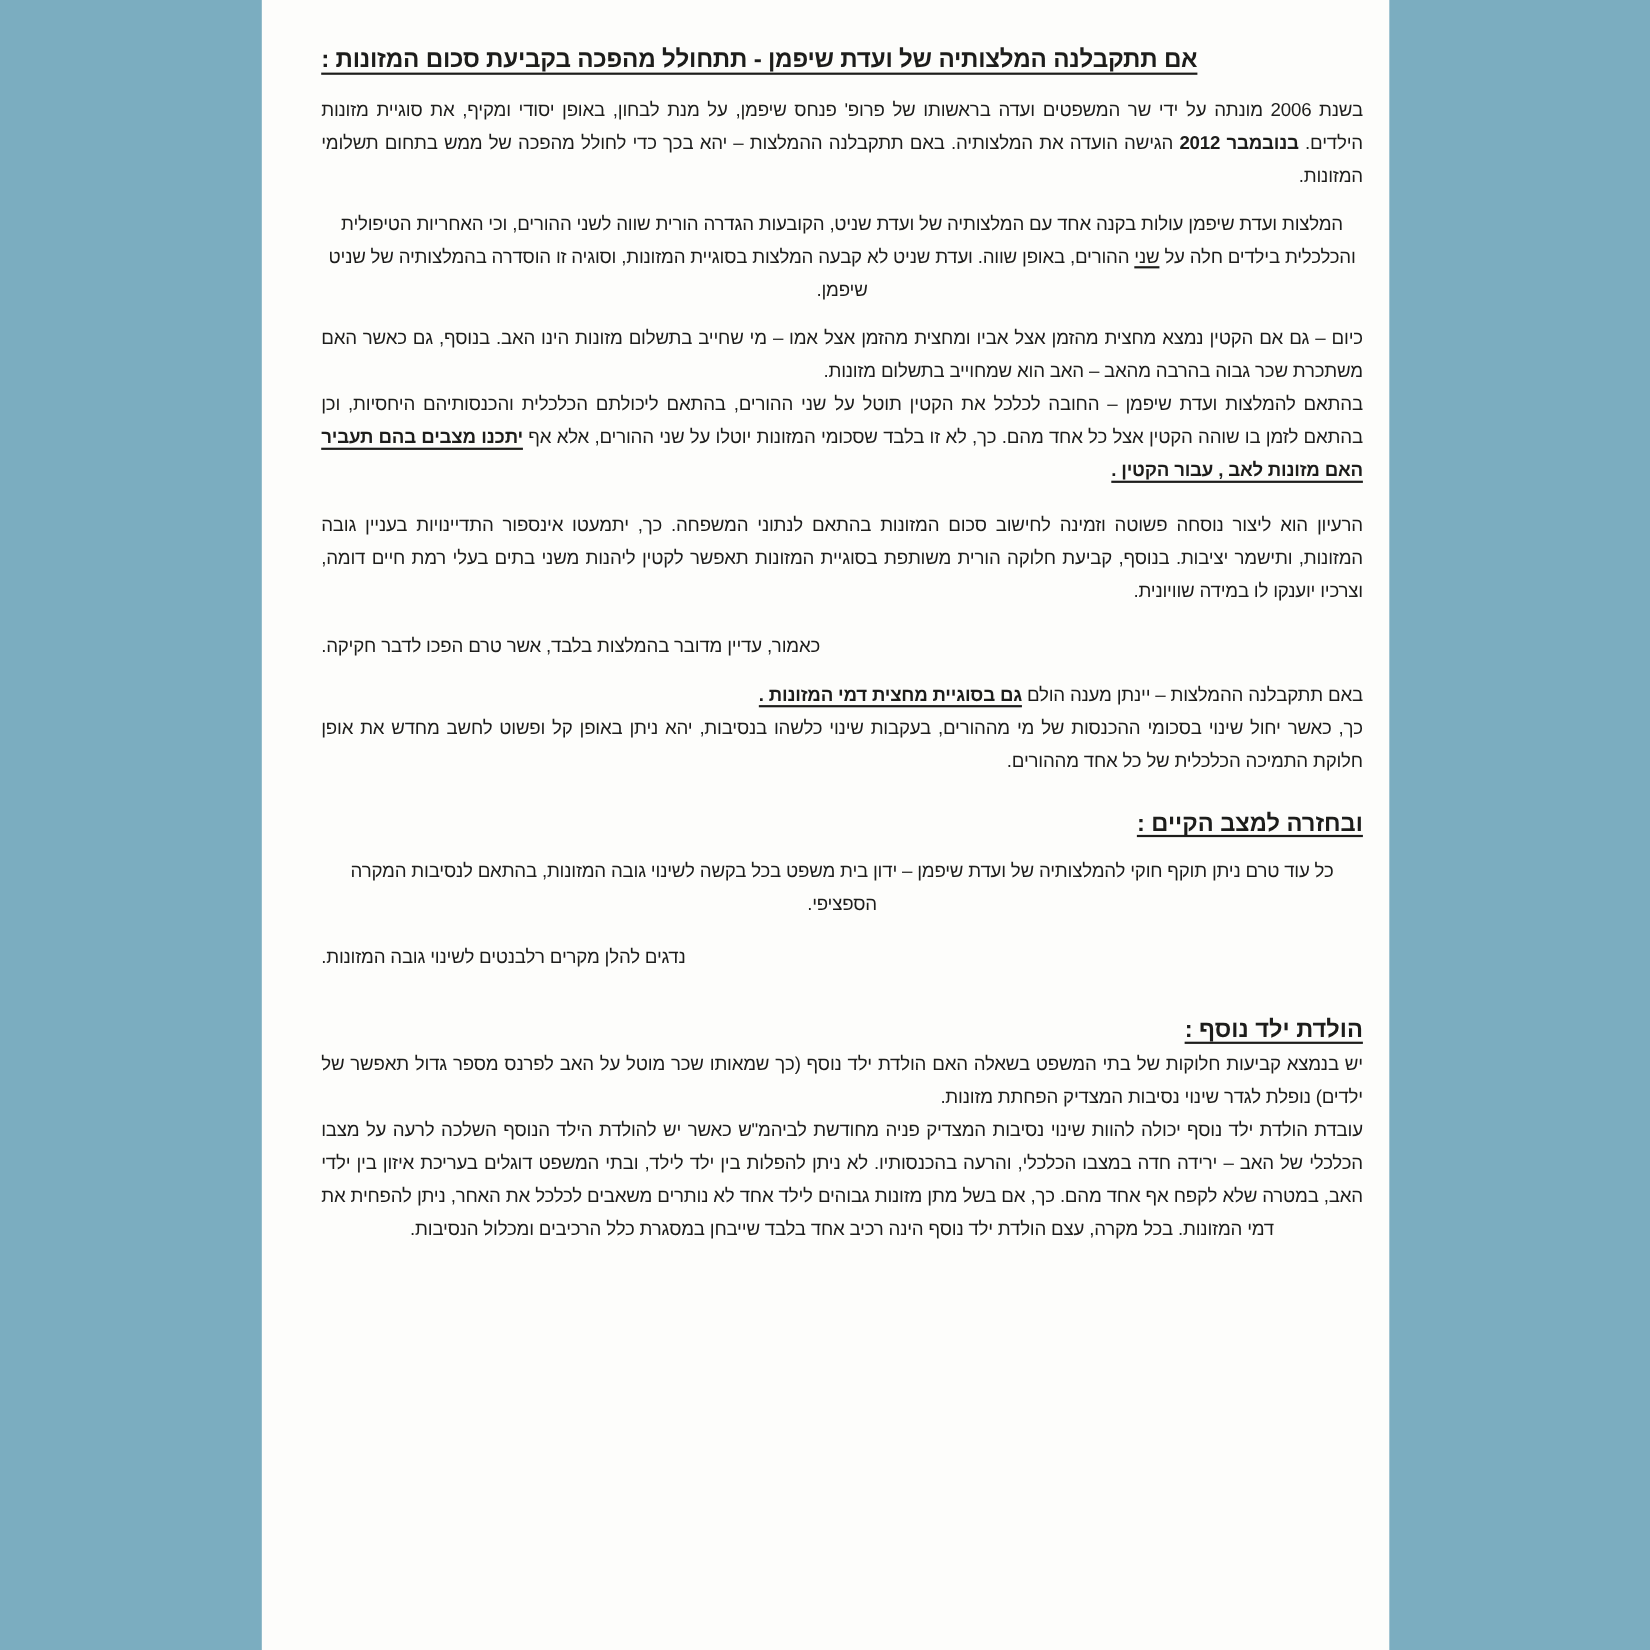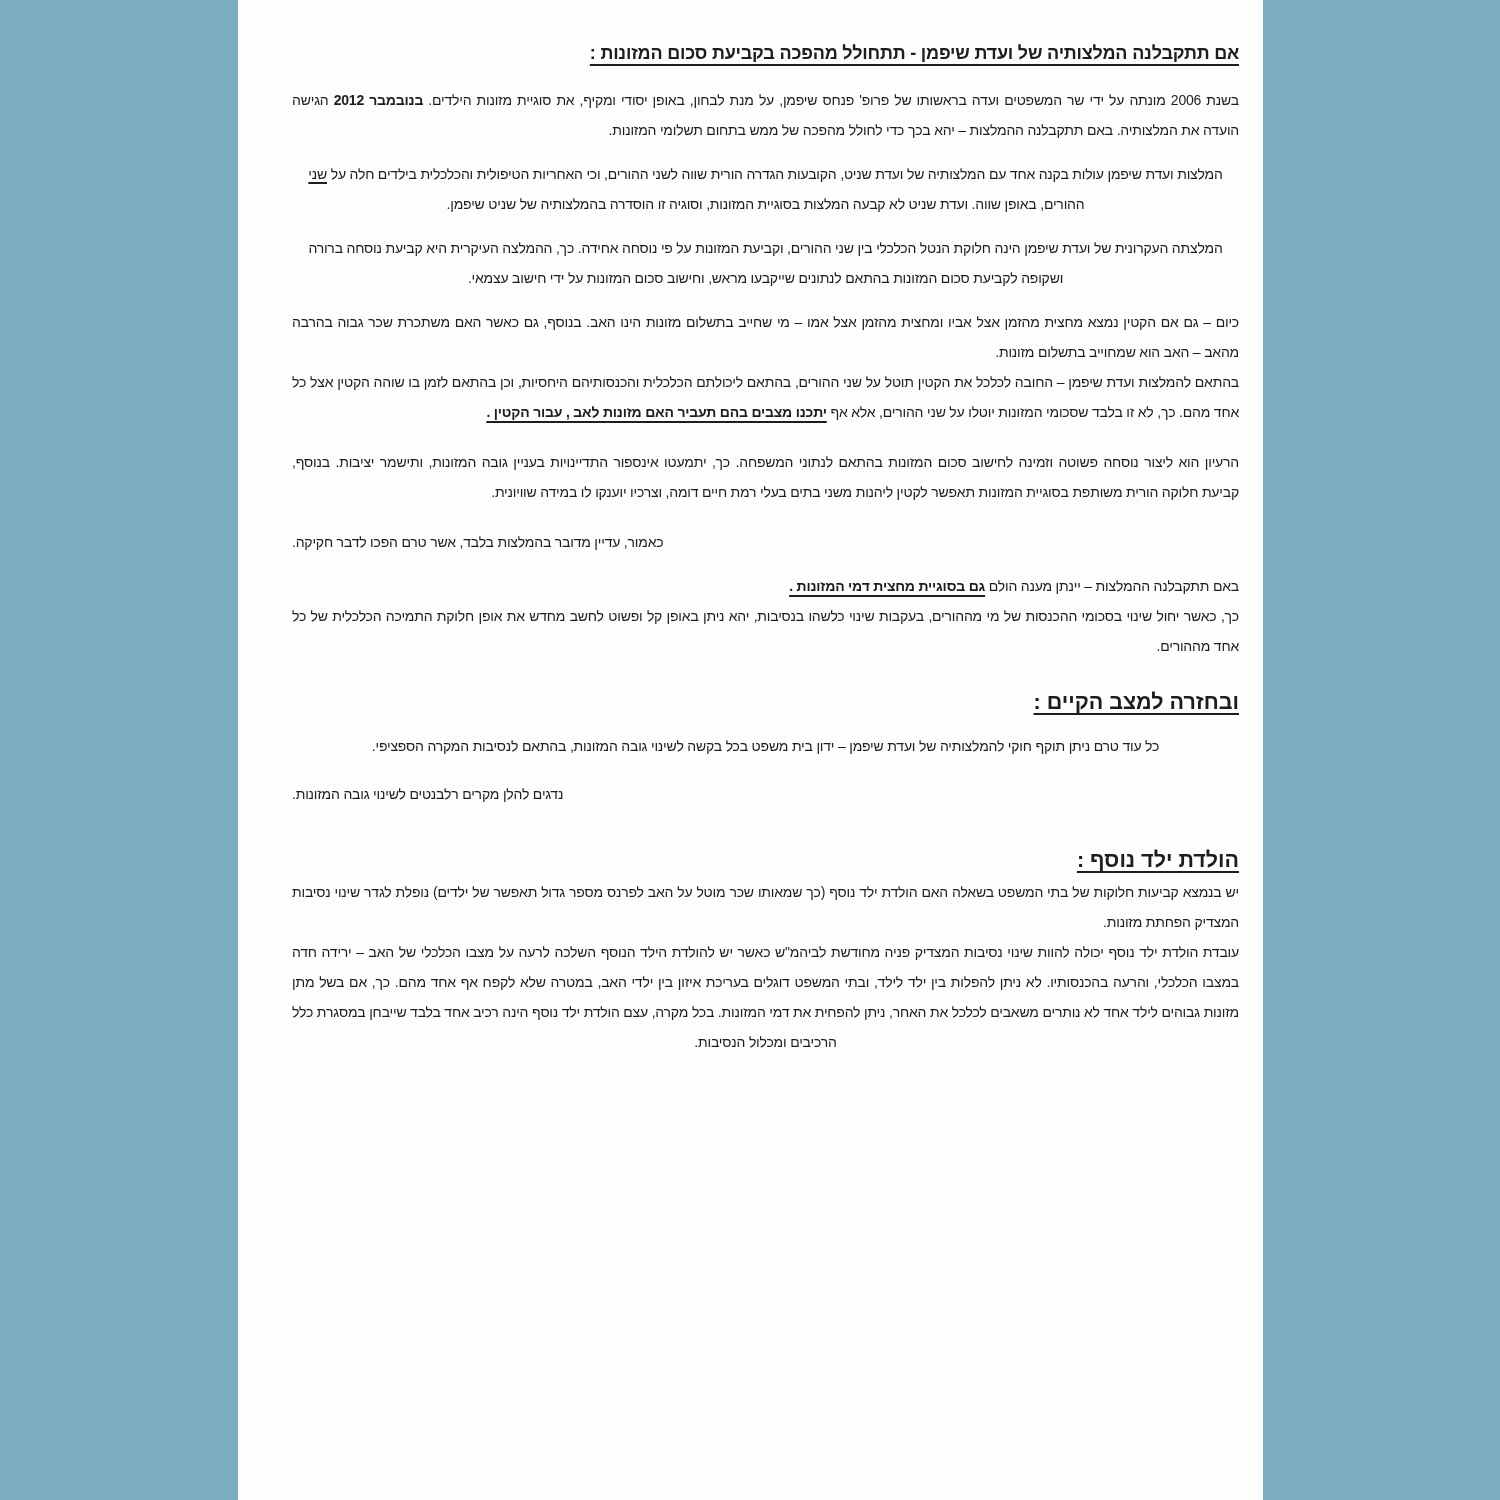--- a/index.html
+++ b/index.html
@@ -18,33 +18,33 @@
   .paper{
     position:absolute;left:238px;top:0;
     width:1025px;height:1500px;
     background:var(--paper);
     box-sizing:border-box;
     padding:38px 24px 0 54px;
     direction:rtl;
     color:var(--text);
   }
   .doc-title{
-    font-size:18px;
+    font-size:22px;
     font-weight:bold;
     margin:0 0 16px 0;
-    text-align:right;
+    text-align:left;
     text-decoration:underline;
     text-decoration-thickness:2px;
     text-underline-offset:5px;
     letter-spacing:-0.2px;
     line-height:31px;
   }
   p{
     margin:0 0 16px 0;
-    font-size:14px;
+    font-size:17px;
     line-height:30px;
     letter-spacing:-0.2px;
     text-align:justify;
   }
   p.center{text-align:center;}
   p.right{text-align:left;}
   p.last-center{text-align-last:center;}
   p.m0{margin-bottom:0;}
   p.m14{margin-bottom:14px;}
   p.m18{margin-bottom:18px;}
@@ -76,21 +76,20 @@
 
 <div class="canvas">
   <div class="paper">
 
     <div class="doc-title">אם תתקבלנה המלצותיה של ועדת שיפמן - תתחולל מהפכה בקביעת סכום המזונות :</div>
 
     <p class="m14"><span>בשנת 2006 מונתה על ידי שר המשפטים ועדה בראשותו של פרופ' פנחס שיפמן, על מנת לבחון, באופן יסודי ומקיף, את סוגיית מזונות הילדים. </span><b class="plain">בנובמבר 2012</b><span> הגישה הועדה את המלצותיה. באם תתקבלנה ההמלצות – יהא בכך כדי לחולל מהפכה של ממש בתחום תשלומי המזונות.</span></p>
 
     <p class="center m14"><span>המלצות ועדת שיפמן עולות בקנה אחד עם המלצותיה של ועדת שניט, הקובעות הגדרה הורית שווה לשני ההורים, וכי האחריות הטיפולית והכלכלית בילדים חלה על </span><u class="word">שני</u><span> ההורים, באופן שווה. ועדת שניט לא קבעה המלצות בסוגיית המזונות, וסוגיה זו הוסדרה בהמלצותיה של שניט שיפמן.</span></p>
 
-    <p class="center m14">המלצתה העקרונית של ועדת שיפמן הינה חלוקת הנטל הכלכלי בין שני ההורים, וקביעת המזונות על פי נוסחה אחידה. כך, ההמלצה העיקרית היא קביעת נוסחה ברורה ושקופה לקביעת סכום המזונות בהתאם לנתונים שייקבעו מראש, וחישוב סכום המזונות על ידי חישוב עצמאי.</p>
 
     <p class="m0">כיום – גם אם הקטין נמצא מחצית מהזמן אצל אביו ומחצית מהזמן אצל אמו – מי שחייב בתשלום מזונות הינו האב. בנוסף, גם כאשר האם משתכרת שכר גבוה בהרבה מהאב – האב הוא שמחוייב בתשלום מזונות.</p>
 
     <p class="m20"><span>בהתאם להמלצות ועדת שיפמן – החובה לכלכל את הקטין תוטל על שני ההורים, בהתאם ליכולתם הכלכלית והכנסותיהם היחסיות, וכן בהתאם לזמן בו שוהה הקטין אצל כל אחד מהם. כך, לא זו בלבד שסכומי המזונות יוטלו על שני ההורים, אלא אף </span><span class="bold-underline">יתכנו מצבים בהם תעביר האם מזונות לאב , עבור הקטין .</span></p>
 
     <p class="m20">הרעיון הוא ליצור נוסחה פשוטה וזמינה לחישוב סכום המזונות בהתאם לנתוני המשפחה. כך, יתמעטו אינספור התדיינויות בעניין גובה המזונות, ותישמר יציבות. בנוסף, קביעת חלוקה הורית משותפת בסוגיית המזונות תאפשר לקטין ליהנות משני בתים בעלי רמת חיים דומה, וצרכיו יוענקו לו במידה שוויונית.</p>
 
     <p class="right m14">כאמור, עדיין מדובר בהמלצות בלבד, אשר טרם הפכו לדבר חקיקה.</p>
 
     <p class="m26"><span>באם תתקבלנה ההמלצות – יינתן מענה הולם </span><span class="bold-underline">גם בסוגיית מחצית דמי המזונות .</span><br><span>כך, כאשר יחול שינוי בסכומי ההכנסות של מי מההורים, בעקבות שינוי כלשהו בנסיבות, יהא ניתן באופן קל ופשוט לחשב מחדש את אופן חלוקת התמיכה הכלכלית של כל אחד מההורים.</span></p>

